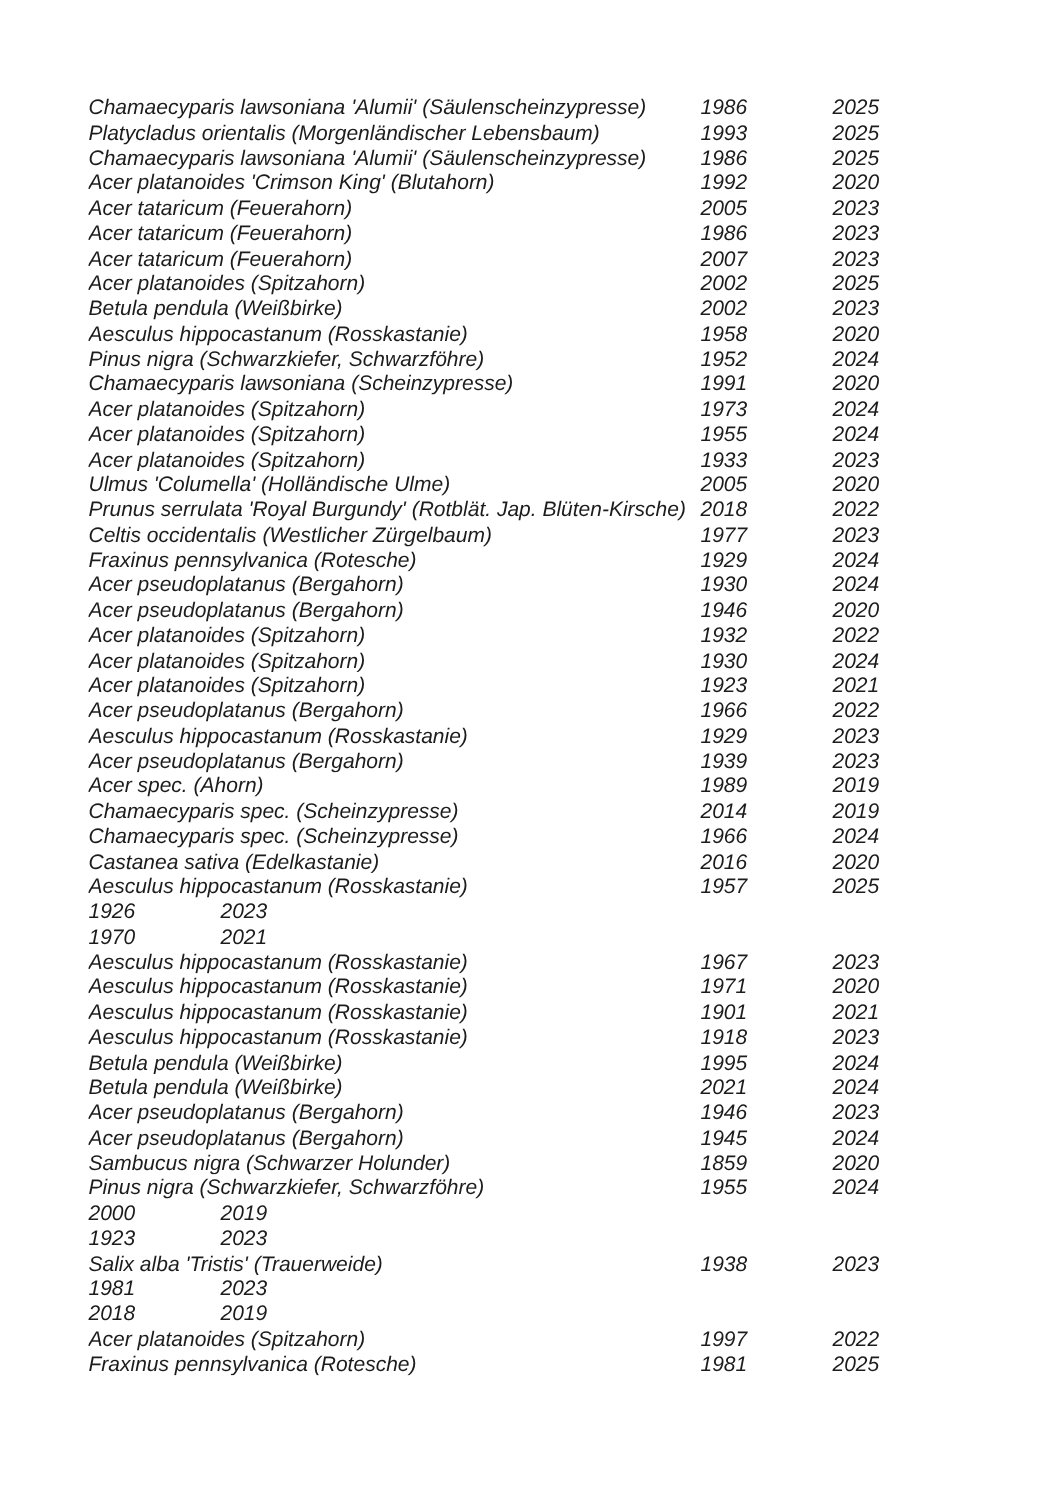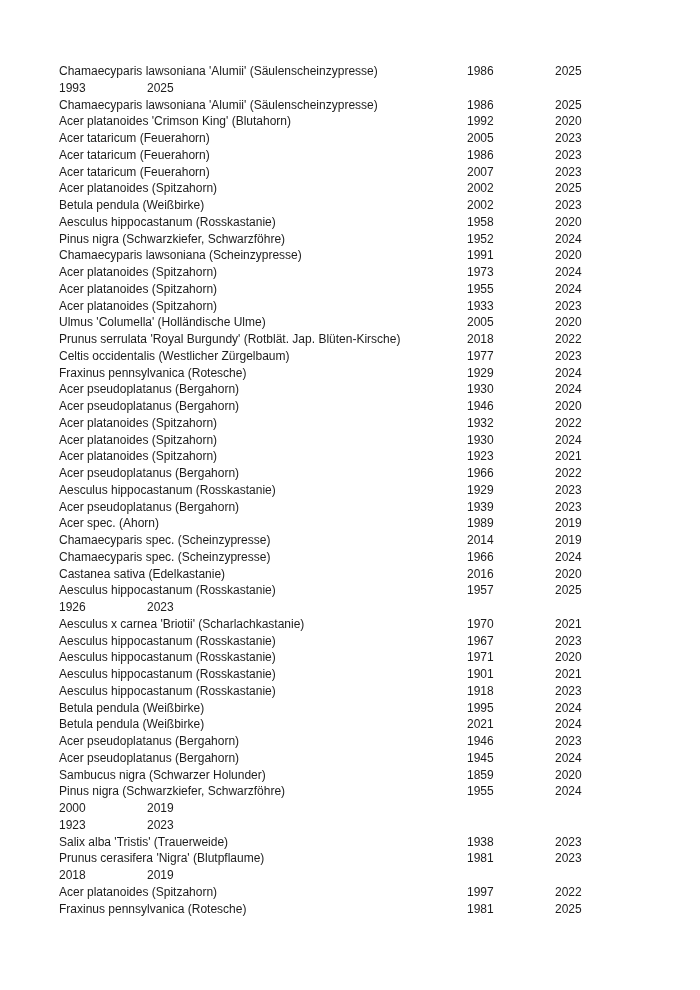--- a/index.html
+++ b/index.html
@@ -23,23 +23,24 @@
     position: absolute;
     top: 63px;
     left: 59px;
     right: 20px;
   }
   .row {
     display: flex;
     align-items: flex-end;
     height: 16.75px;
     line-height: 16.75px;
-    font-size: 12px;
+    font-size: 14px;
     color: #1c1c1c;
     white-space: nowrap;
+    font-style: italic;
   }
   .col-name {
     width: 408px;
     overflow: hidden;
     text-overflow: clip;
   }
   .col-year1 {
     width: 88px;
   }
   .col-year2 {
@@ -50,20 +51,21 @@
 <body>
 
 <div class="page">
   <div class="tree-table" id="tree-table">
       <div class="row">
         <span class="col-name">Chamaecyparis lawsoniana 'Alumii' (Säulenscheinzypresse)</span>
         <span class="col-year1">1986</span>
         <span class="col-year2">2025</span>
       </div>
       <div class="row">
+        <span class="col-name">Platycladus orientalis (Morgenländischer Lebensbaum)</span>
         <span class="col-year1">1993</span>
         <span class="col-year2">2025</span>
       </div>
       <div class="row">
         <span class="col-name">Chamaecyparis lawsoniana 'Alumii' (Säulenscheinzypresse)</span>
         <span class="col-year1">1986</span>
         <span class="col-year2">2025</span>
       </div>
       <div class="row">
         <span class="col-name">Acer platanoides 'Crimson King' (Blutahorn)</span>
@@ -208,21 +210,20 @@
       <div class="row">
         <span class="col-name">Aesculus hippocastanum (Rosskastanie)</span>
         <span class="col-year1">1957</span>
         <span class="col-year2">2025</span>
       </div>
       <div class="row">
         <span class="col-year1">1926</span>
         <span class="col-year2">2023</span>
       </div>
       <div class="row">
-        <span class="col-name">Aesculus x carnea 'Briotii' (Scharlachkastanie)</span>
         <span class="col-year1">1970</span>
         <span class="col-year2">2021</span>
       </div>
       <div class="row">
         <span class="col-name">Aesculus hippocastanum (Rosskastanie)</span>
         <span class="col-year1">1967</span>
         <span class="col-year2">2023</span>
       </div>
       <div class="row">
         <span class="col-name">Aesculus hippocastanum (Rosskastanie)</span>
@@ -276,21 +277,20 @@
       <div class="row">
         <span class="col-year1">1923</span>
         <span class="col-year2">2023</span>
       </div>
       <div class="row">
         <span class="col-name">Salix alba 'Tristis' (Trauerweide)</span>
         <span class="col-year1">1938</span>
         <span class="col-year2">2023</span>
       </div>
       <div class="row">
-        <span class="col-name">Prunus cerasifera 'Nigra' (Blutpflaume)</span>
         <span class="col-year1">1981</span>
         <span class="col-year2">2023</span>
       </div>
       <div class="row">
         <span class="col-year1">2018</span>
         <span class="col-year2">2019</span>
       </div>
       <div class="row">
         <span class="col-name">Acer platanoides (Spitzahorn)</span>
         <span class="col-year1">1997</span>

